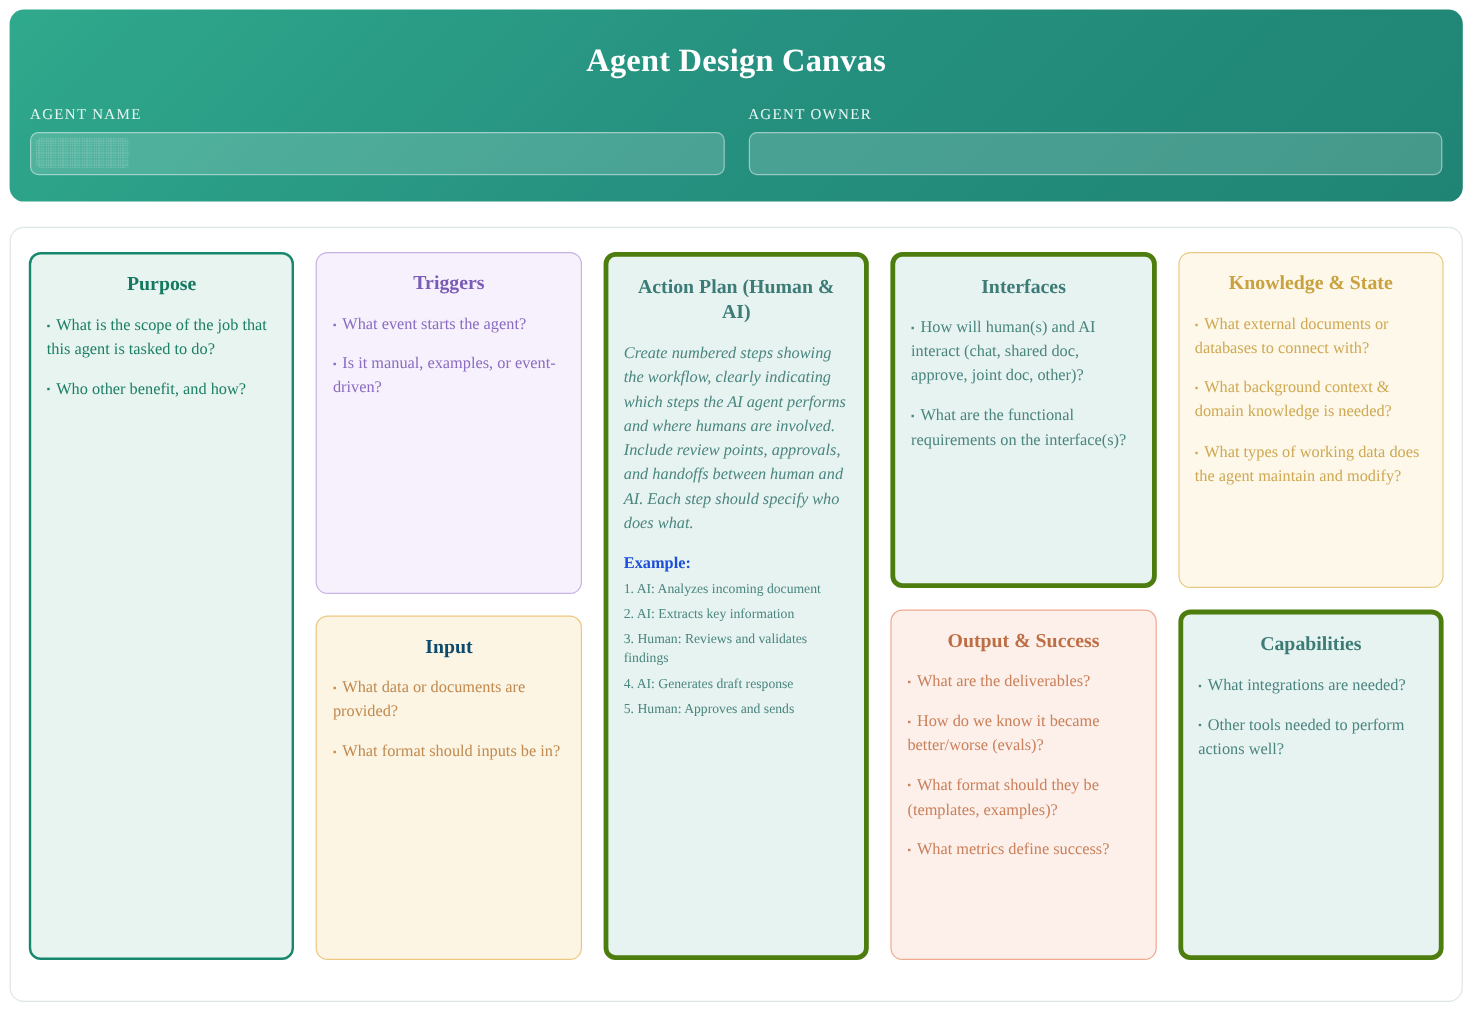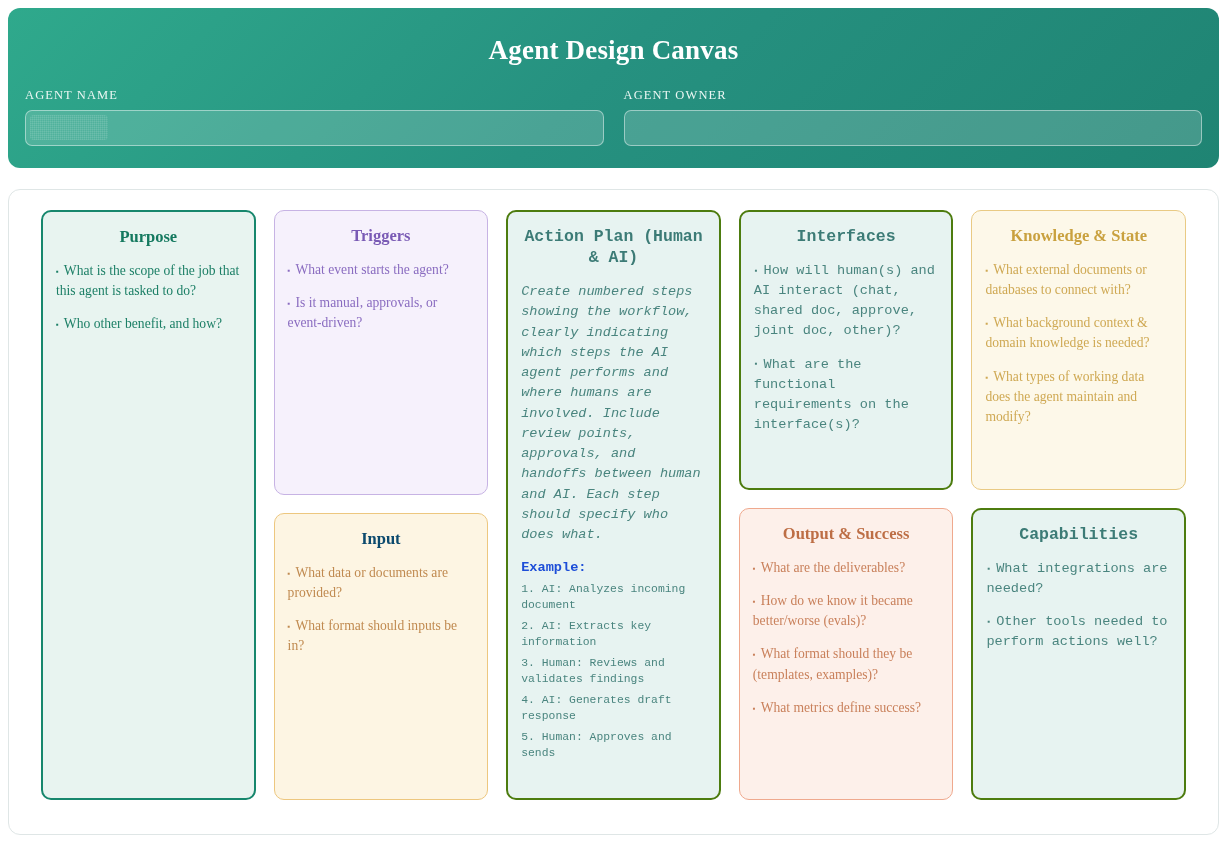--- a/index.html
+++ b/index.html
@@ -82,24 +82,23 @@
     opacity: 0.85;
   }
 
   
   .board {
     margin-top: 21px;
     height: 646px;
     background: #ffffff;
     border: 1px solid #dfe6e6;
     border-radius: 12px;
-    padding: 20px 32px;
+    padding: 20px 15px;
     display: flex;
     gap: 18px;
-    justify-content: center;
   }
 
   .column {
     flex: 1 1 0;
     min-width: 0;
     display: flex;
     flex-direction: column;
     gap: 18px;
   }
 
@@ -139,22 +138,21 @@
   .theme-teal-strong {
     background: #e8f4f0;
     border: 2px solid #17876d;
   }
   .theme-teal-strong .card-title { color: #14795f; }
   .theme-teal-strong .bullets li { color: #1c7f66; }
 
   
   .theme-teal {
     background: #e7f3f1;
-    border: 2px solid #4d7c0f;
-    font-family: Liberation Mono, monospace;
+    border: 4px solid #4d7c0f;
   }
   .theme-teal .card-title { color: #3c7b76; }
   .theme-teal .bullets li { color: #4a857f; }
 
   
   .theme-purple {
     background: #f6f1fc;
     border: 1px solid #c7b3e4;
   }
   .theme-purple .card-title { color: #7a5bb5; }
@@ -258,21 +256,21 @@
           <li>Who other benefit, and how?</li>
         </ul>
       </div>
     </div>
 
     <div class="column">
       <div class="card theme-purple h-triggers">
         <div class="card-title">Triggers</div>
         <ul class="bullets">
           <li>What event starts the agent?</li>
-          <li>Is it manual, approvals, or event-driven?</li>
+          <li>Is it manual, examples, or event-driven?</li>
         </ul>
       </div>
 
       <div class="card theme-tan h-input">
         <div class="card-title">Input</div>
         <ul class="bullets">
           <li>What data or documents are provided?</li>
           <li>What format should inputs be in?</li>
         </ul>
       </div>

